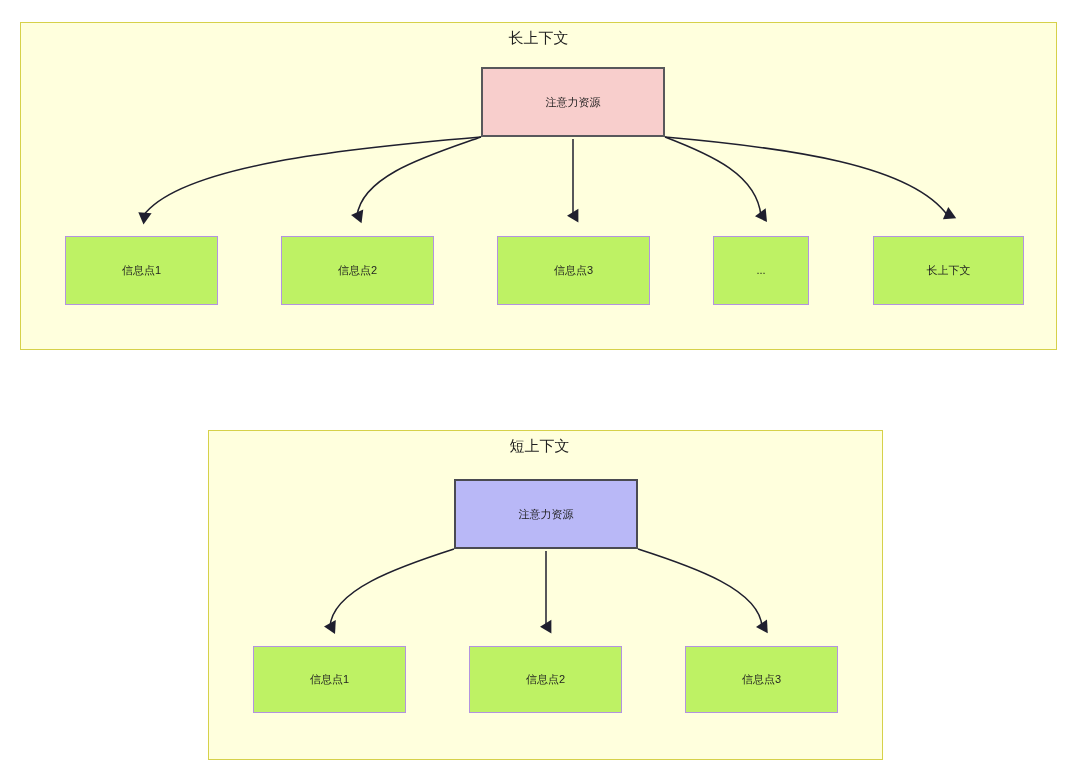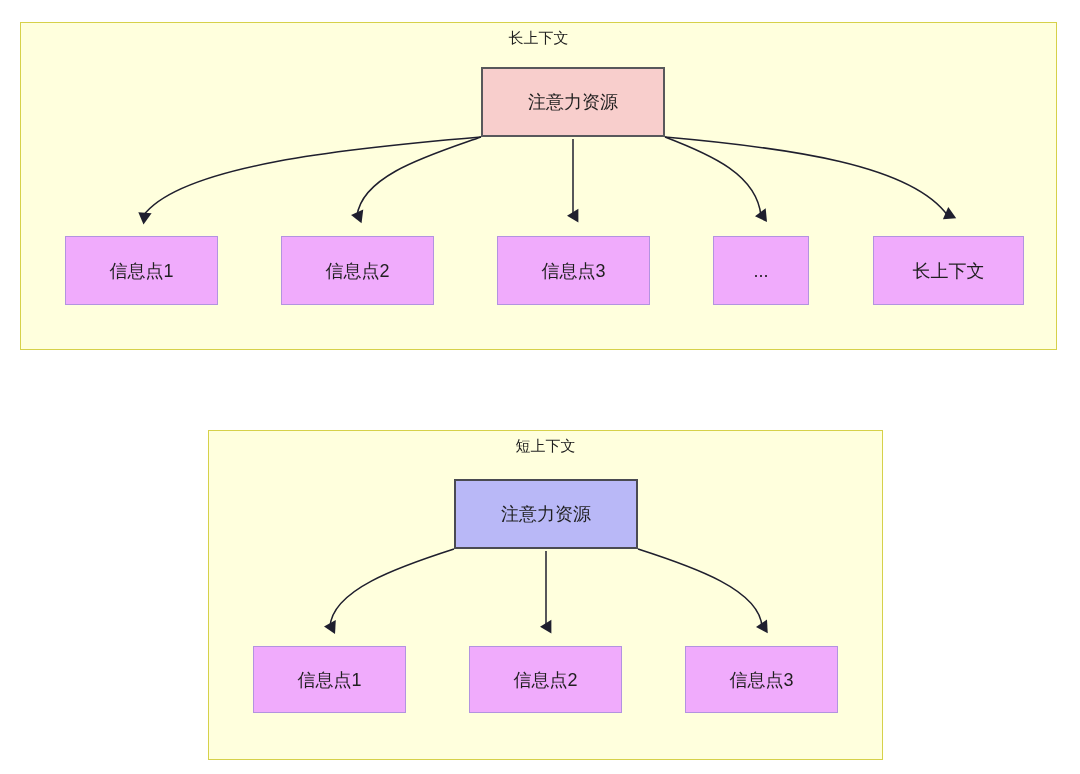--- a/index.html
+++ b/index.html
@@ -40,35 +40,35 @@
     color: #1f1f1f;
     line-height: 20px;
     white-space: nowrap;
   }
   .node {
     position: absolute;
     box-sizing: border-box;
     display: flex;
     align-items: center;
     justify-content: center;
-    font-size: 18px;
+    font-size: 11px;
     color: #1f1f1f;
     line-height: 1;
     white-space: nowrap;
   }
   .node-attention-long {
     background: #f8cecc;
     border: 2.2px solid #58585b;
   }
   .node-attention-short {
     background: #b9b8f7;
     border: 2.2px solid #4a4a52;
   }
   .node-info {
-    background: #f0abfc;
+    background: #bef264;
     border: 1.6px solid #b393e0;
   }
 </style>
 </head>
 <body>
 
 <div id="stage">
 
   <div class="group-frame" style="left:20px; top:22px; width:1037px; height:328px;"></div>
 
@@ -101,21 +101,21 @@
   <div class="node node-info" style="left:281px; top:236px; width:153px; height:69px;">信息点2</div>
 
   <div class="node node-info" style="left:497px; top:236px; width:153px; height:69px;">信息点3</div>
 
   <div class="node node-info" style="left:713px; top:236px; width:96px; height:69px;">...</div>
 
   <div class="node node-info" style="left:873px; top:236px; width:151px; height:69px;">长上下文</div>
 
   <div class="group-frame" style="left:208px; top:430px; width:675px; height:330px;"></div>
 
-  <div class="group-title" style="left:208px; top:436px; width:675px;">短上下文</div>
+  <div class="group-title" style="left:202px; top:436px; width:675px;">短上下文</div>
 
   <svg class="svg-layer" viewBox="0 0 1080 774" xmlns="http://www.w3.org/2000/svg">
     <defs>
       <marker id="arrowShort" markerWidth="10" markerHeight="10" refX="5.2" refY="4" orient="auto" markerUnits="strokeWidth">
         <path d="M0.4,0.4 L9.6,0.4 L5,8 z" fill="#1f1f2e"></path>
       </marker>
     </defs>
     <g fill="none" stroke="#1f1f2e" stroke-width="1.5" marker-end="url(#arrowShort)">
 
       <path d="M454,549 C398,567 332,590 330,627"></path>

